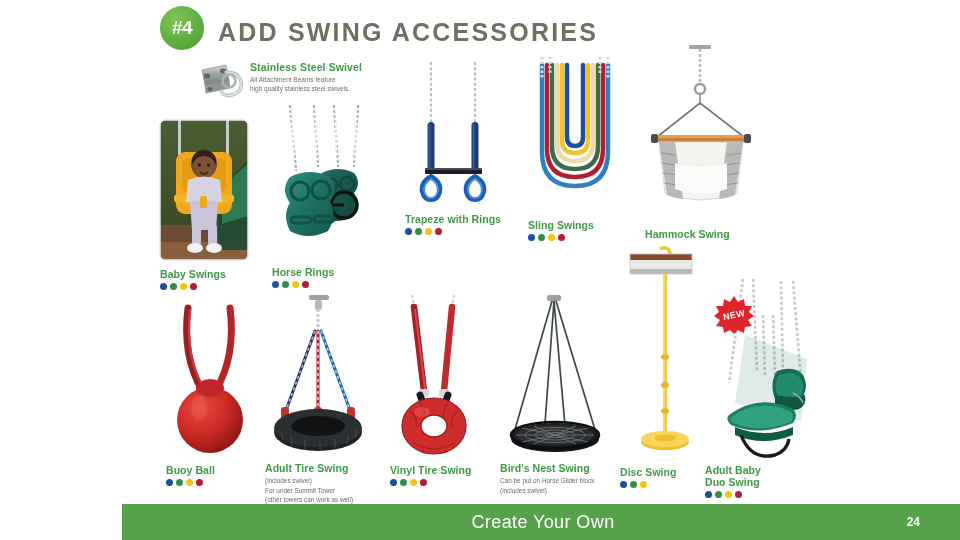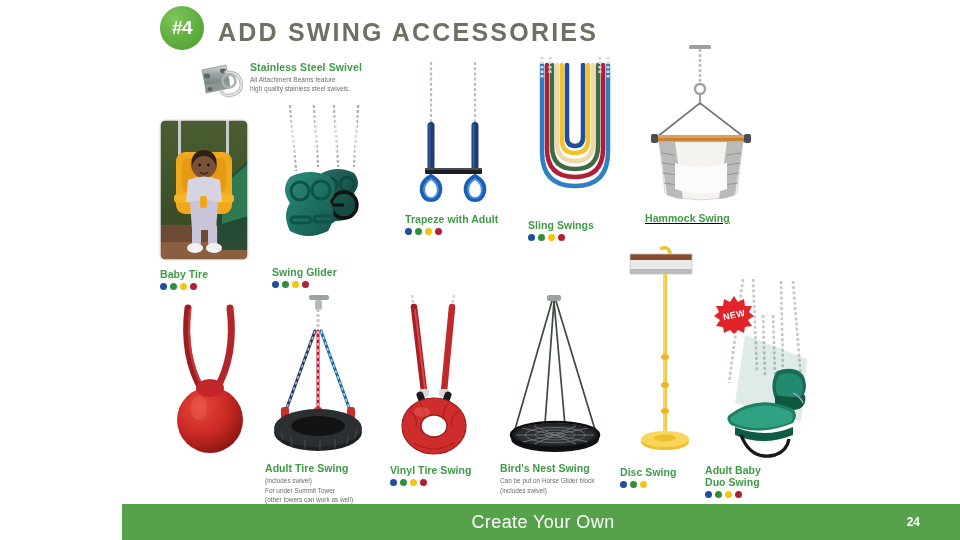--- a/index.html
+++ b/index.html
@@ -131,21 +131,21 @@
           <rect x="32" y="104" width="9" height="22" rx="4" fill="#c9c4da"></rect>
           <rect x="48" y="104" width="9" height="22" rx="4" fill="#c9c4da"></rect>
           <ellipse cx="35" cy="128" rx="8" ry="5" fill="#f2f2f0"></ellipse>
           <ellipse cx="54" cy="128" rx="8" ry="5" fill="#f2f2f0"></ellipse>
           <rect x="40" y="76" width="7" height="12" rx="2" fill="#f0a81c"></rect>
         </g>
         <rect x="0" y="0" width="88" height="140" rx="5" fill="none" stroke="#e9e9e9" stroke-width="1.5"></rect>
       </svg>
     </div>
     <div style="margin-top:8px;">
-      <div class="label">Baby Tire</div>
+      <div class="label">Baby Swings</div>
       <div class="dots">
         <span class="dot" style="background:#1f4e9c"></span>
         <span class="dot" style="background:#2f8f3e"></span>
         <span class="dot" style="background:#f2c511"></span>
         <span class="dot" style="background:#b01f36"></span>
       </div>
     </div>
   </div>
 
   <div class="cell" style="left:272px;top:105px;width:110px;">
@@ -186,21 +186,21 @@
         <g transform="translate(14,64)">
           <path d="M4 8 q20 -10 40 0 q10 12 0 24 q8 14 -2 30 q-20 10 -38 0 q-8 -16 0 -28 q-10 -14 0 -26 z" fill="url(#teal)"></path>
           <circle cx="14" cy="22" r="9" fill="none" stroke="#0f5248" stroke-width="3"></circle>
           <circle cx="35" cy="21" r="9" fill="none" stroke="#0f5248" stroke-width="3"></circle>
           <rect x="5" y="48" width="20" height="6" rx="3" fill="none" stroke="#0f5248" stroke-width="2.8"></rect>
           <rect x="28" y="47" width="20" height="6" rx="3" fill="none" stroke="#0f5248" stroke-width="2.8"></rect>
         </g>
       </svg>
     </div>
     <div style="margin-top:6px;">
-      <div class="label">Swing Glider</div>
+      <div class="label">Horse Rings</div>
       <div class="dots">
         <span class="dot" style="background:#1f4e9c"></span>
         <span class="dot" style="background:#2f8f3e"></span>
         <span class="dot" style="background:#f2c511"></span>
         <span class="dot" style="background:#b01f36"></span>
       </div>
     </div>
   </div>
 
   <div class="cell" style="left:405px;top:62px;width:105px;">
@@ -216,21 +216,21 @@
         <rect x="67.5" y="62" width="2" height="44" fill="#3a63a6" opacity=".8"></rect>
         <rect x="20" y="106" width="57" height="6" rx="1" fill="#1d1d24"></rect>
         <rect x="20" y="106" width="57" height="2" fill="#4a4a55"></rect>
         <path d="M26 114 q-11 6 -9 16 q2 8 9 8 q7 0 9 -8 q2 -10 -9 -16 z" fill="none" stroke="#1b5fb5" stroke-width="4"></path>
         <path d="M26 117 q-8 5 -6.5 13 q1.4 6 6.5 6 q5 0 6.5 -6 q1.5 -8 -6.5 -13 z" fill="none" stroke="#4b8fdd" stroke-width="1.6"></path>
         <path d="M70 114 q-11 6 -9 16 q2 8 9 8 q7 0 9 -8 q2 -10 -9 -16 z" fill="none" stroke="#1b5fb5" stroke-width="4"></path>
         <path d="M70 117 q-8 5 -6.5 13 q1.4 6 6.5 6 q5 0 6.5 -6 q1.5 -8 -6.5 -13 z" fill="none" stroke="#4b8fdd" stroke-width="1.6"></path>
       </svg>
     </div>
     <div style="margin-top:6px;">
-      <div class="label">Trapeze with Adult</div>
+      <div class="label">Trapeze with Rings</div>
       <div class="dots">
         <span class="dot" style="background:#1f4e9c"></span>
         <span class="dot" style="background:#2f8f3e"></span>
         <span class="dot" style="background:#f2c511"></span>
         <span class="dot" style="background:#b01f36"></span>
       </div>
     </div>
   </div>
 
   <div class="cell" style="left:528px;top:57px;width:105px;">
@@ -285,21 +285,21 @@
           <line x1="18" y1="128" x2="32" y2="130"></line>
             <line x1="19" y1="138" x2="33" y2="140"></line>
           <line x1="96" y1="108" x2="82" y2="110"></line>
             <line x1="95" y1="118" x2="81" y2="120"></line>
           <line x1="94" y1="128" x2="80" y2="130"></line>
             <line x1="93" y1="138" x2="79" y2="140"></line>
         </g>
         <path d="M30 118 q26 8 52 0 l0 26 q-26 9 -52 0 z" fill="#fbfbf9"></path>
       </svg>
     </div>
-    <div style="margin-top:4px;text-decoration:underline;">
+    <div style="margin-top:20px;">
       <div class="label">Hammock Swing</div>
     </div>
   </div>
 
   <div class="cell" style="left:166px;top:300px;width:100px;">
     <div class="art">
       <svg width="90" height="158" viewBox="0 0 90 158">
         <defs>
           <radialGradient id="ball" cx="35%" cy="30%" r="75%">
             <stop offset="0" stop-color="#e8483f"></stop>
@@ -308,20 +308,29 @@
           </radialGradient>
         </defs>
         <path d="M22 8 q-6 48 14 82" fill="none" stroke="#9b1f22" stroke-width="7" stroke-linecap="round"></path>
         <path d="M64 8 q6 48 -14 82" fill="none" stroke="#b2262a" stroke-width="7" stroke-linecap="round"></path>
         <path d="M24 10 q-5 45 13 78" fill="none" stroke="#c9383a" stroke-width="2.2" stroke-linecap="round"></path>
         <ellipse cx="44" cy="96" rx="10" ry="8" fill="#2b2f50"></ellipse>
         <circle cx="44" cy="120" r="33" fill="url(#ball)"></circle>
         <ellipse cx="44" cy="88" rx="14" ry="9" fill="#c3262a"></ellipse>
         <ellipse cx="33" cy="108" rx="8" ry="12" fill="#ef6a5c" opacity=".35"></ellipse>
       </svg>
+    </div>
+    <div style="margin-top:6px;">
+      <div class="label">Buoy Ball</div>
+      <div class="dots">
+        <span class="dot" style="background:#1f4e9c"></span>
+        <span class="dot" style="background:#2f8f3e"></span>
+        <span class="dot" style="background:#f2c511"></span>
+        <span class="dot" style="background:#b01f36"></span>
+      </div>
     </div>
   </div>
 
   <div class="cell" style="left:265px;top:295px;width:120px;">
     <div class="art">
       <svg width="105" height="163" viewBox="0 0 105 163">
         <rect x="44" y="0" width="20" height="5" rx="2" fill="#9da2a5"></rect>
         <rect x="50" y="5" width="7" height="10" rx="2" fill="#b5babd"></rect>
         <line x1="53" y1="14" x2="53" y2="34" stroke="#c4c8cb" stroke-width="3" stroke-dasharray="3 2"></line>
         <g stroke-width="3" fill="none" stroke-linecap="round">

